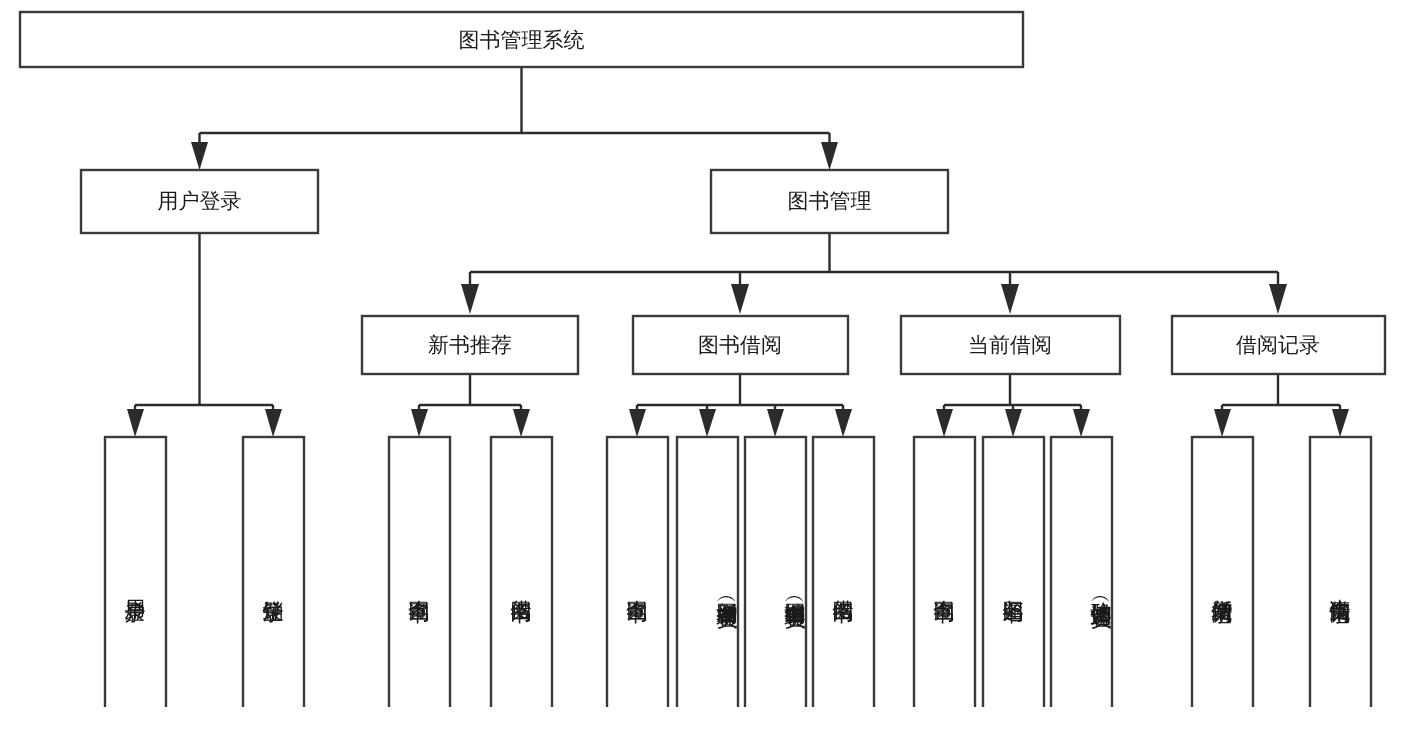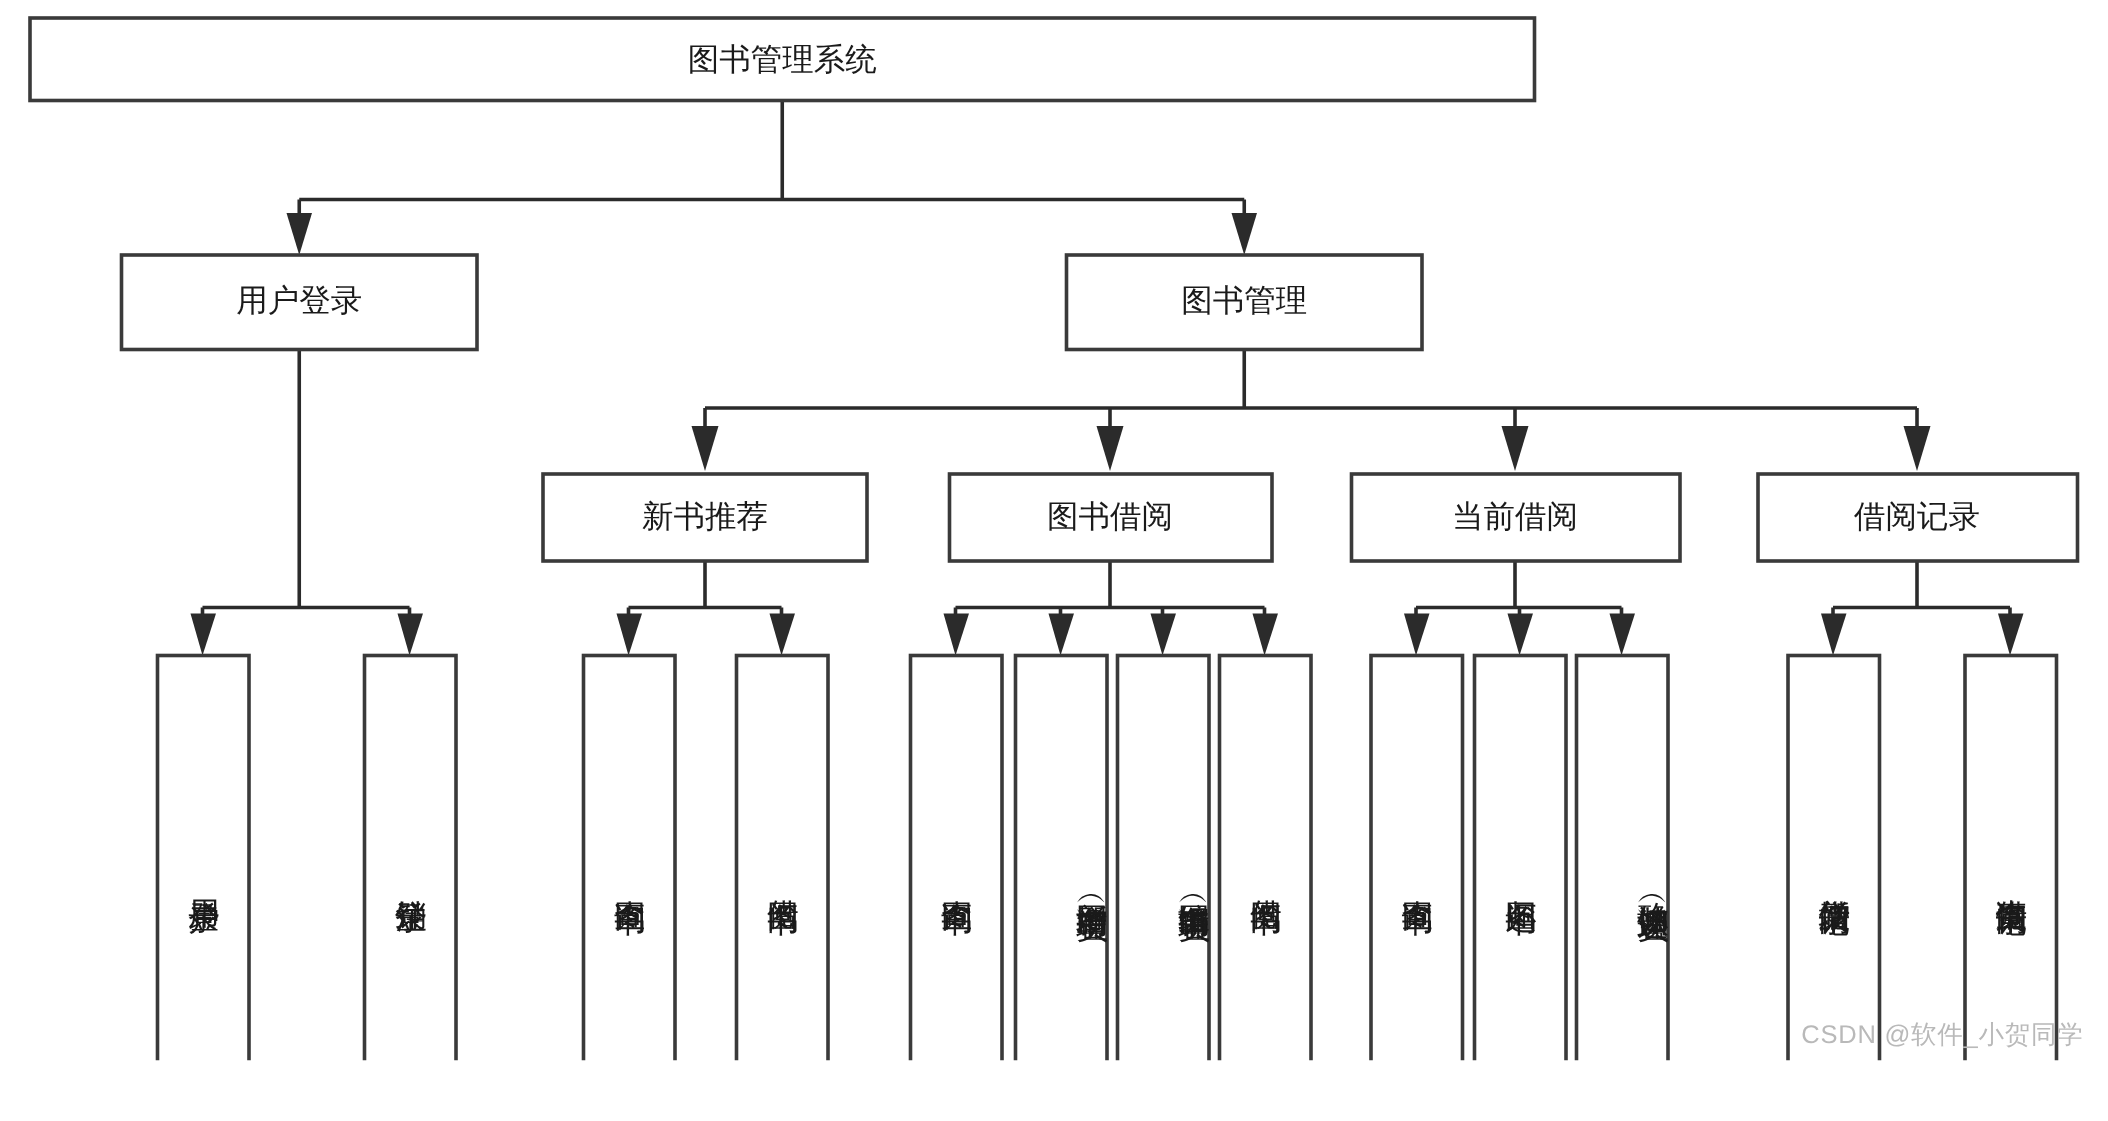--- a/index.html
+++ b/index.html
@@ -227,14 +227,13 @@
   <div class="leaf-label" style="left:745px; top:437px; width:61px; height:296px; padding-top:8px;">编辑图书（管理员）</div>
   <div class="leaf-label centered" style="left:813px; top:437px; width:61px; height:296px;">借阅图书</div>
 
   <div class="leaf-label centered" style="left:914px; top:437px; width:61px; height:296px;">查询图书</div>
   <div class="leaf-label centered" style="left:983px; top:437px; width:61px; height:296px;">归还图书</div>
   <div class="leaf-label" style="left:1051px; top:437px; width:61px; height:296px; padding-top:8px;">确认归还（管理员）</div>
 
   <div class="leaf-label centered" style="left:1192px; top:437px; width:61px; height:296px;">新增借阅记录</div>
   <div class="leaf-label centered" style="left:1310px; top:437px; width:61px; height:296px;">查询借阅记录</div>
 
-  <div class="watermark">CSDN @软件_小贺同学</div>
 </div>
 
 </body></html>

